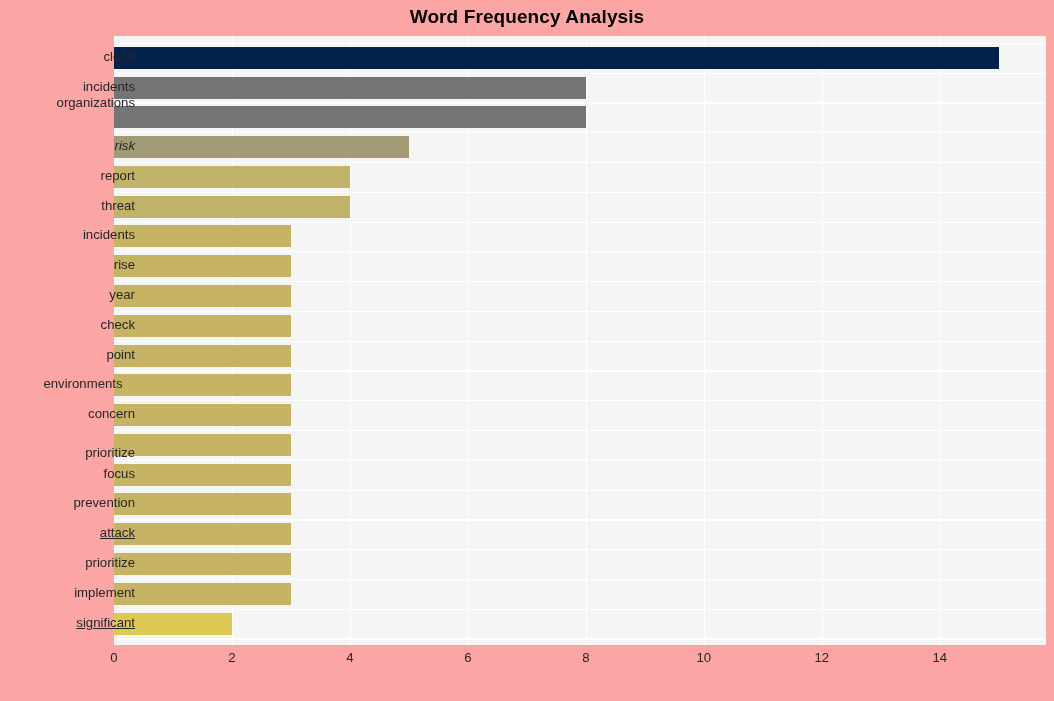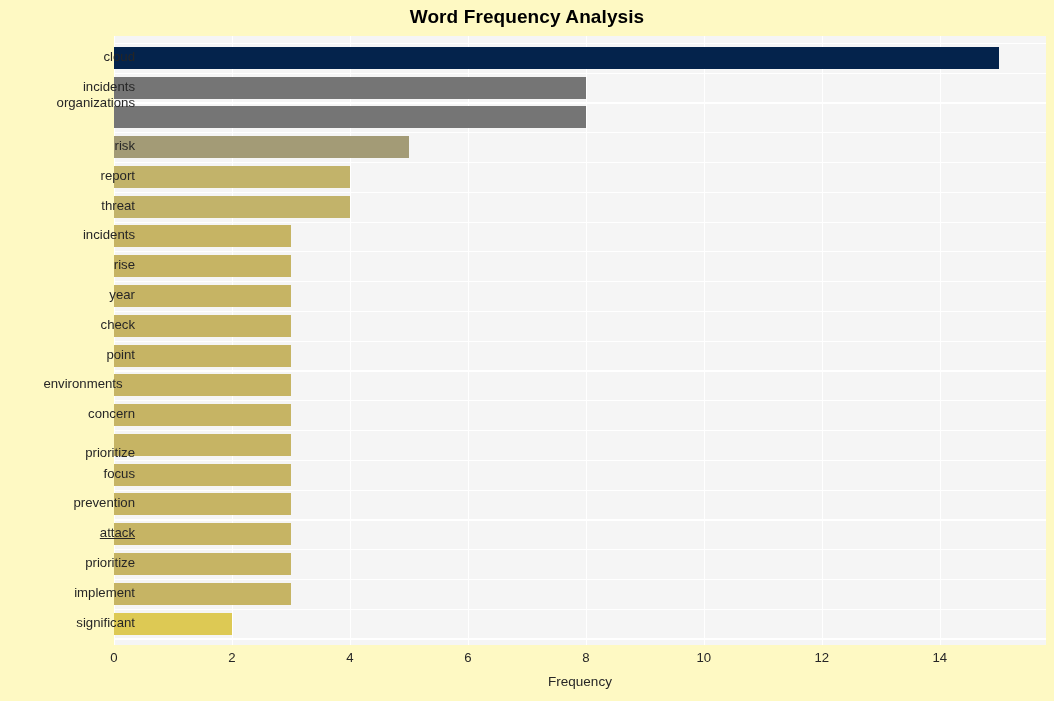--- a/index.html
+++ b/index.html
@@ -13,21 +13,21 @@
     font-family: "Liberation Sans", sans-serif;
     overflow: hidden;
     position: relative;
   }
 
   #chart-root {
     position: absolute;
     left: 0; top: 0;
     width: 1054px;
     height: 701px;
-    background: #fef9c3;
+    background: #fca5a5;
   }
 
   
   #chart-title {
     position: absolute;
     left: 0;
     top: 6px;
     width: 1054px;
     text-align: center;
     font-size: 19px;
@@ -167,44 +167,43 @@
         <div class="bar" style="width: 176.962px; top: 516.999px; background: rgb(198, 180, 100);"></div>
         <div class="bar" style="width: 176.962px; top: 546.778px; background: rgb(198, 180, 100);"></div>
         <div class="bar" style="width: 117.975px; top: 576.558px; background: rgb(221, 201, 84);"></div>
       </div>
   </div>
 
   <div id="ytick-layer">
       <div class="ytick-inner" style="top: 48.7394px;">cloud</div>
       <div class="ytick-inner" style="top: 78.5193px;">incidents</div>
       <div class="ytick-inner" style="top: 95px;">organizations</div>
-      <div class="ytick-inner" style="top: 138.079px;">risk</div>
+      <div class="ytick-inner" style="top: 138.079px; font-style: italic;">risk</div>
       <div class="ytick-inner" style="top: 167.859px;">report</div>
       <div class="ytick-inner" style="top: 197.639px;">threat</div>
       <div class="ytick-inner" style="top: 227.419px;">incidents</div>
       <div class="ytick-inner" style="top: 257.199px;">rise</div>
       <div class="ytick-inner" style="top: 286.979px;">year</div>
       <div class="ytick-inner" style="top: 316.759px;">check</div>
       <div class="ytick-inner" style="top: 346.539px;">point</div>
       <div class="ytick-inner" style="top: 376.319px; text-align: center;">environments</div>
       <div class="ytick-inner" style="top: 406.099px;">concern</div>
       <div class="ytick-inner" style="top: 445px;">prioritize</div>
       <div class="ytick-inner" style="top: 465.659px;">focus</div>
       <div class="ytick-inner" style="top: 495.439px;">prevention</div>
       <div class="ytick-inner" style="top: 525.219px; text-decoration: underline;">attack</div>
       <div class="ytick-inner" style="top: 554.999px;">prioritize</div>
       <div class="ytick-inner" style="top: 584.778px;">implement</div>
-      <div class="ytick-inner" style="top: 614.558px;">significant</div>
+      <div class="ytick-inner" style="top: 614.558px; text-decoration: underline;">significant</div>
     </div>
   <div id="xtick-layer">
       <div class="xtick" style="left: 114px;">0</div>
       <div class="xtick" style="left: 231.975px;">2</div>
       <div class="xtick" style="left: 349.949px;">4</div>
       <div class="xtick" style="left: 467.924px;">6</div>
       <div class="xtick" style="left: 585.899px;">8</div>
       <div class="xtick" style="left: 703.873px;">10</div>
       <div class="xtick" style="left: 821.848px;">12</div>
       <div class="xtick" style="left: 939.823px;">14</div>
     </div>
 
-  <div id="xaxis-label">Frequency</div>
 
 </div>
 
 </body></html>

